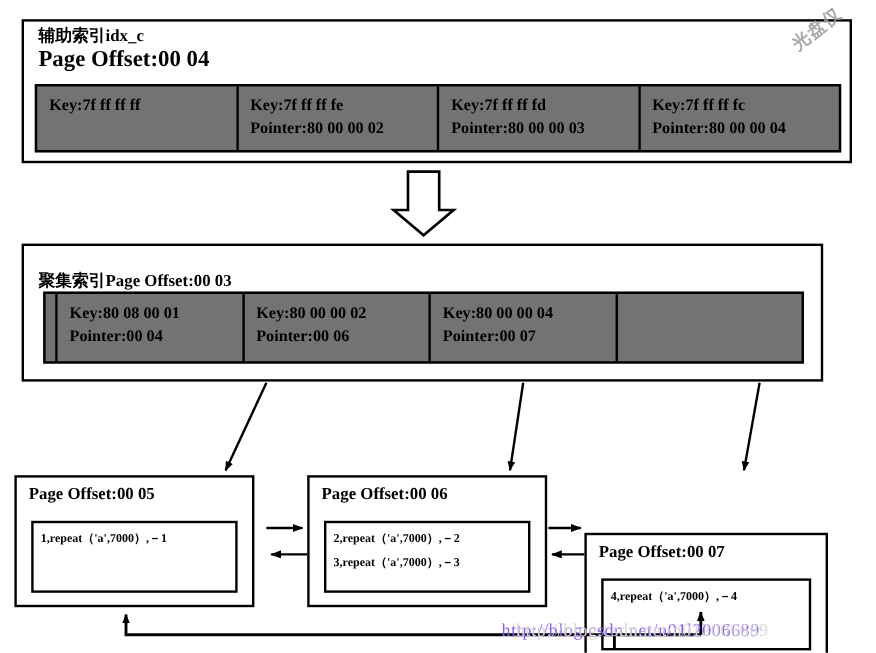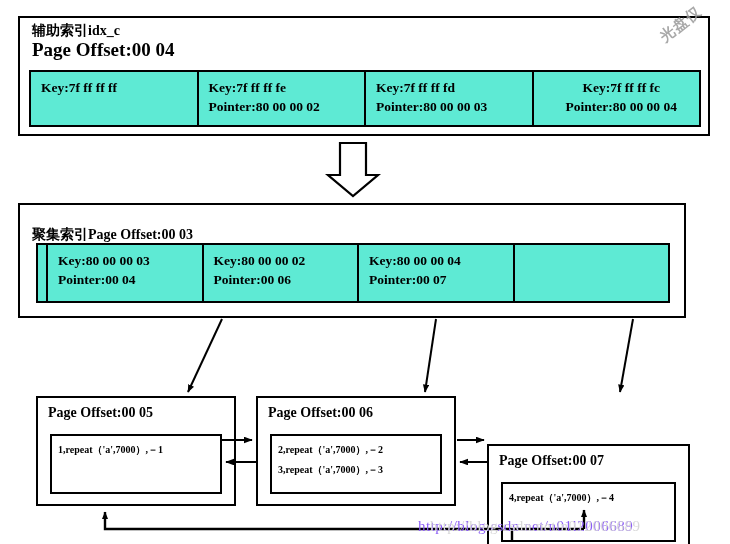--- a/index.html
+++ b/index.html
@@ -48,30 +48,30 @@
     font-size: 19px;
     line-height: 17px;
   }
 
   
   .slot-strip {
     position: absolute;
     display: flex;
     border: 2px solid #000;
     box-sizing: border-box;
-    background: #5eead4;
+    background: #737373;
   }
   .slot {
     flex: 1 1 0;
     border-right: 2px solid #000;
     box-sizing: border-box;
     padding: 6px 0 0 10px;
     position: relative;
   }
-  .slot:last-child { border-right: none; text-align: center; }
+  .slot:last-child { border-right: none; }
   .slot .line {
     font-weight: bold;
     font-size: 13.5px;
     line-height: 19px;
     white-space: nowrap;
   }
 
   
   .gutter {
     flex: 0 0 10px;
@@ -185,38 +185,38 @@
 
   <div class="outer-box" style="left:18px; top:203px; width:668px; height:115px;"></div>
 
   <div class="title" style="left:32px; top:226px;">
     <span class="cn">聚集索引</span><span>Page Offset:00 03</span>
   </div>
 
   <div class="slot-strip" style="left:36px; top:243px; width:634px; height:60px;">
     <div class="gutter"></div>
     <div class="slot">
-      <div class="line">Key:80 00 00 03</div>
+      <div class="line">Key:80 08 00 01</div>
       <div class="line">Pointer:00 04</div>
     </div>
     <div class="slot">
       <div class="line">Key:80 00 00 02</div>
       <div class="line">Pointer:00 06</div>
     </div>
     <div class="slot">
       <div class="line">Key:80 00 00 04</div>
       <div class="line">Pointer:00 07</div>
     </div>
     <div class="slot">
       <div class="line"></div>
       <div class="line"></div>
     </div>
   </div>
 
-  <div class="leaf-box" style="left:36px; top:396px; width:200px; height:110px;padding-left:13px;">
+  <div class="leaf-box" style="left:12px; top:396px; width:200px; height:110px;padding-left:13px;">
     <div class="leaf-title">Page Offset:00 05</div>
     <div class="leaf-rows">
       <div class="row wrap">1,repeat（'a',7000）,－1</div>
     </div>
   </div>
 
   <div class="leaf-box" style="left:256px; top:396px; width:200px; height:110px;">
     <div class="leaf-title">Page Offset:00 06</div>
     <div class="leaf-rows">
       <div class="row">2,repeat（'a',7000）,－2</div>

